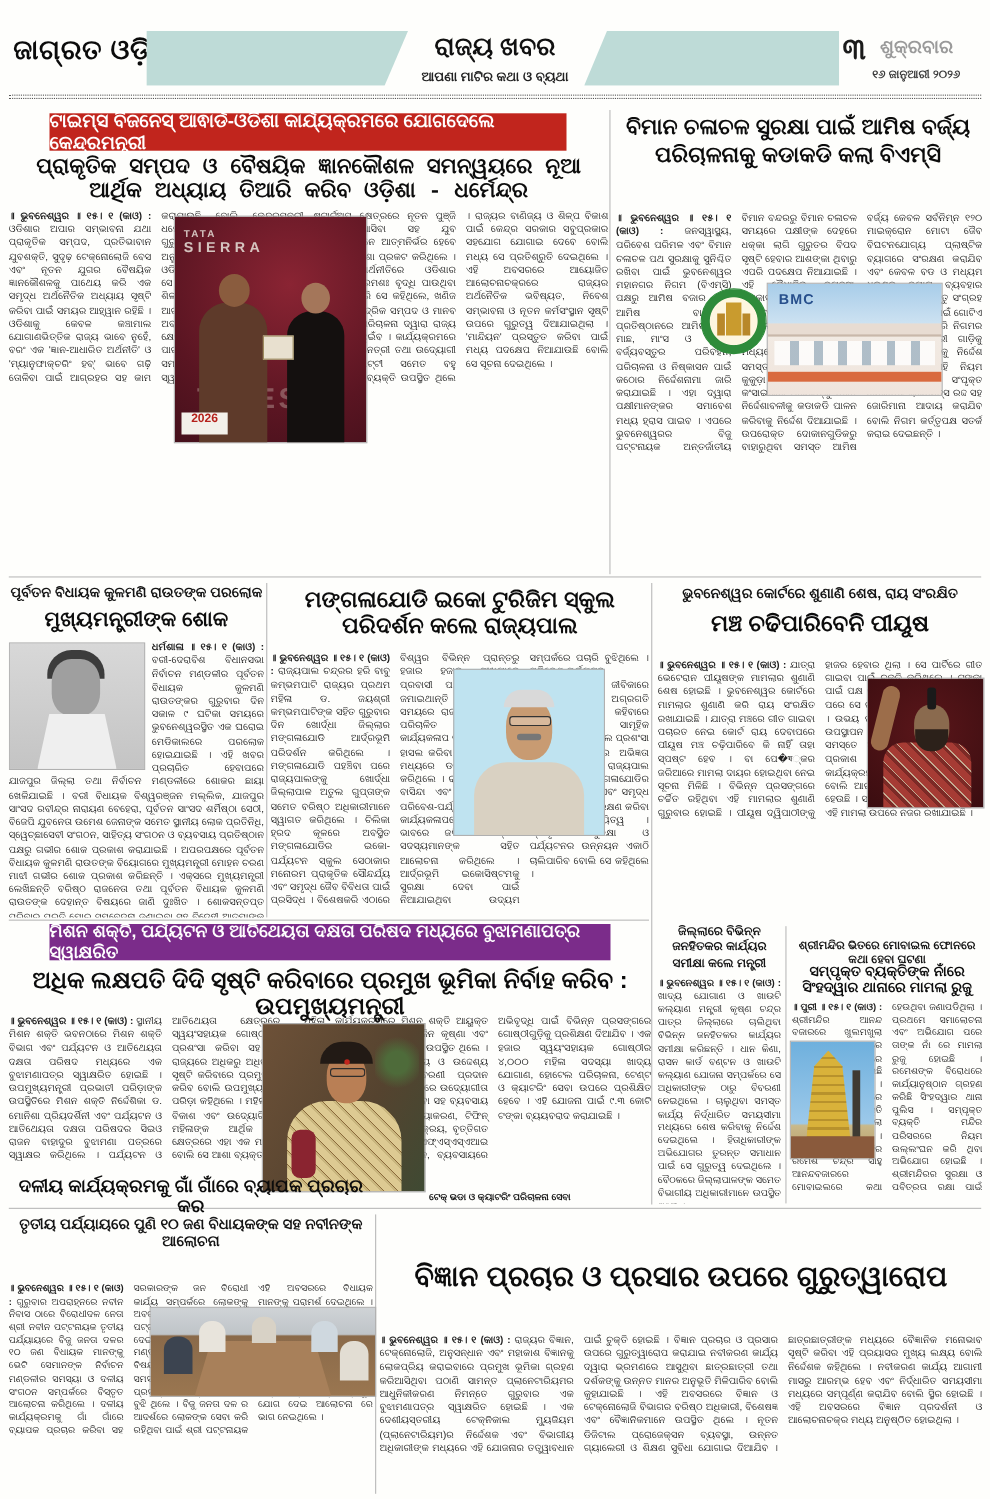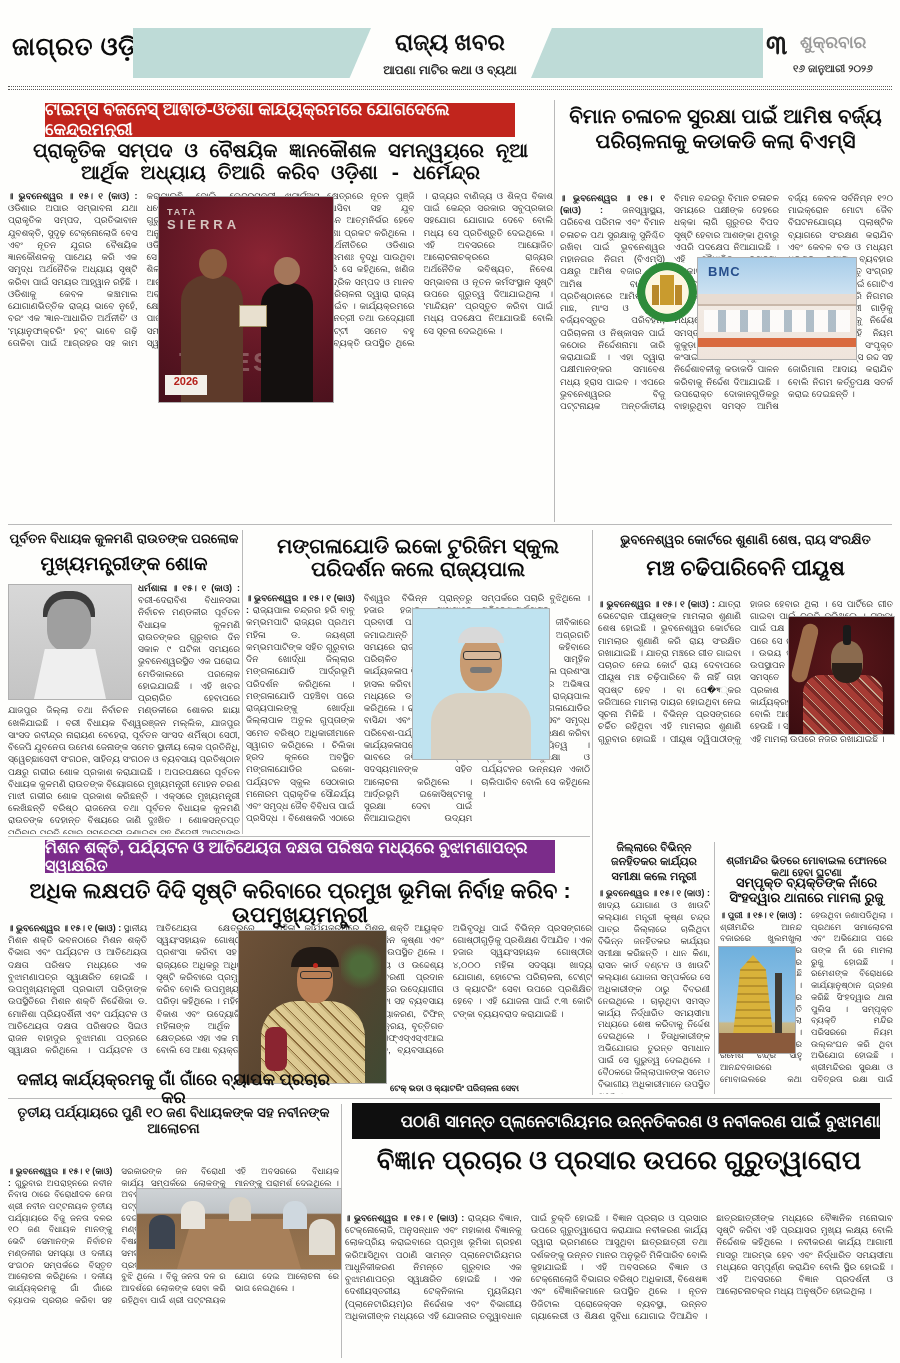--- a/index.html
+++ b/index.html
@@ -15,21 +15,21 @@
   .section-title{font-size:23px;font-weight:bold;color:#111;}
   .tagline{font-size:12px;font-weight:bold;color:#222;}
   .page-num{font-size:27px;font-weight:bold;}
   .weekday{font-size:17px;color:#9a9a9a;font-weight:bold;}
   .edition-date{font-size:10.5px;font-weight:bold;color:#3c3c3c;}
   .dotted-rule{border-top:1px dotted #555;border-bottom:1px dotted #555;height:2px;}
   
   .vrule{width:1px;background:#b9b9b9;}
   .hrule{height:1px;background:#b9b9b9;}
   
-  .kicker-banner{color:#fff;font-weight:bold;display:flex;align-items:center;justify-content:flex-end;}
+  .kicker-banner{color:#fff;font-weight:bold;display:flex;align-items:center;justify-content:center;}
   .red{background:#c1251d;}
   .purple{background:#7b2c8a;}
   .black{background:#0f0f0f;}
   .hl{font-weight:bold;color:#0c0c0c;line-height:1.12;}
   .sub-kicker{font-weight:bold;color:#141414;line-height:1.15;}
   
   .body{font-size:9px;line-height:1.36;text-align:justify;color:#202020;overflow:hidden;column-gap:9px;}
   .cols2{column-count:2;} .cols3{column-count:3;} .cols4{column-count:4;}
   .dl{font-weight:bold;}
   .dl::after{content:" ";}
@@ -181,21 +181,18 @@
   </div>
   <div class="photo" style="left:136px;top:1188px;width:204px;height:80px;background:linear-gradient(#cfd3d6 0%,#bfc4c8 30%,#8a6a4a 32%,#9a7650 100%);">
     <div class="p" style="left:40px;top:30px;width:124px;height:50px;background:#a8805a;clip-path:polygon(12% 0,88% 0,100% 100%,0 100%);"></div>
     <div class="p" style="left:12px;top:26px;width:26px;height:34px;background:#3c4450;border-radius:12px 12px 0 0;"></div>
     <div class="p" style="left:44px;top:12px;width:24px;height:28px;background:#e8e4dc;border-radius:11px 11px 0 0;"></div>
     <div class="p" style="left:92px;top:8px;width:22px;height:24px;background:#d8d2c6;border-radius:10px 10px 0 0;"></div>
     <div class="p" style="left:146px;top:12px;width:24px;height:28px;background:#cfd8df;border-radius:11px 11px 0 0;"></div>
     <div class="p" style="left:172px;top:30px;width:26px;height:36px;background:#e2ddd3;border-radius:12px 12px 0 0;"></div>
   </div>
 
-  <div class="abs kicker-banner black" style="left:352px;top:1103px;width:528px;height:36px;font-size:16.5px;">
-    <span>ପଠାଣି ସାମନ୍ତ ପ୍ଲାନେଟାରିୟମର ଉନ୍ନତିକରଣ ଓ ନବୀକରଣ ପାଇଁ ବୁଝାମଣା</span>
-  </div>
   <div class="abs hl center" style="left:345px;top:1146px;width:548px;font-size:26px;text-align:center;">ବିଜ୍ଞାନ ପ୍ରଚାର ଓ ପ୍ରସାର ଉପରେ ଗୁରୁତ୍ୱାରୋପ</div>
   <div class="abs body cols3" style="left:345px;top:1212px;width:548px;height:146px;">
     <span class="dl">॥ ଭୁବନେଶ୍ୱର ॥ ୧୫। ୧ (କାଓ) :</span><span>ରାଜ୍ୟର ବିଜ୍ଞାନ, ଟେକ୍ନୋଲୋଜି, ଅନୁସନ୍ଧାନ ଏବଂ ମହାକାଶ ବିଜ୍ଞାନକୁ ଲୋକପ୍ରିୟ କରାଇବାରେ ପ୍ରମୁଖ ଭୂମିକା ଗ୍ରହଣ କରିଆସିଥିବା ପଠାଣି ସାମନ୍ତ ପ୍ଲାନେଟାରିୟମର ଆଧୁନିକୀକରଣ ନିମନ୍ତେ ଗୁରୁବାର ଏକ ବୁଝାମଣାପତ୍ର ସ୍ୱାକ୍ଷରିତ ହୋଇଛି । ଏକ ଦେଶୀୟସ୍ତରୀୟ ଟେକ୍ନିକାଲ ମ୍ୟୁଜିୟମ (ପ୍ଲାନେଟାରିୟମ)ର ନିର୍ଦ୍ଦେଶକ ଏବଂ ବିଭାଗୀୟ ଅଧିକାରୀଙ୍କ ମଧ୍ୟରେ ଏହି ଯୋଜନାର ତତ୍ତ୍ୱାବଧାନ ପାଇଁ ଚୁକ୍ତି ହୋଇଛି । ବିଜ୍ଞାନ ପ୍ରଚାର ଓ ପ୍ରସାର ଉପରେ ଗୁରୁତ୍ୱାରୋପ କରାଯାଇ ନବୀକରଣ କାର୍ଯ୍ୟ ଦ୍ୱାରା ଭ୍ରମଣରେ ଆସୁଥିବା ଛାତ୍ରଛାତ୍ରୀ ତଥା ଦର୍ଶକଙ୍କୁ ଉନ୍ନତ ମାନର ଅନୁଭୂତି ମିଳିପାରିବ ବୋଲି କୁହାଯାଇଛି । ଏହି ଅବସରରେ ବିଜ୍ଞାନ ଓ ଟେକ୍ନୋଲୋଜି ବିଭାଗର ବରିଷ୍ଠ ଅଧିକାରୀ, ବିଶେଷଜ୍ଞ ଏବଂ ବୈଜ୍ଞାନିକମାନେ ଉପସ୍ଥିତ ଥିଲେ । ନୂତନ ଡିଜିଟାଲ ପ୍ରୋଜେକ୍ସନ ବ୍ୟବସ୍ଥା, ଉନ୍ନତ ଗ୍ୟାଲେରୀ ଓ ଶିକ୍ଷଣ ସୁବିଧା ଯୋଗାଇ ଦିଆଯିବ । ଛାତ୍ରଛାତ୍ରୀଙ୍କ ମଧ୍ୟରେ ବୈଜ୍ଞାନିକ ମନୋଭାବ ସୃଷ୍ଟି କରିବା ଏହି ପ୍ରୟାସର ମୁଖ୍ୟ ଲକ୍ଷ୍ୟ ବୋଲି ନିର୍ଦ୍ଦେଶକ କହିଥିଲେ । ନବୀକରଣ କାର୍ଯ୍ୟ ଆଗାମୀ ମାସରୁ ଆରମ୍ଭ ହେବ ଏବଂ ନିର୍ଦ୍ଧାରିତ ସମୟସୀମା ମଧ୍ୟରେ ସମ୍ପୂର୍ଣ୍ଣ କରାଯିବ ବୋଲି ସ୍ଥିର ହୋଇଛି । ଏହି ଅବସରରେ ବିଜ୍ଞାନ ପ୍ରଦର୍ଶନୀ ଓ ଆଲୋଚନାଚକ୍ର ମଧ୍ୟ ଅନୁଷ୍ଠିତ ହୋଇଥିଲା ।</span>
   </div>
 
 </div>
 
 </body></html>

